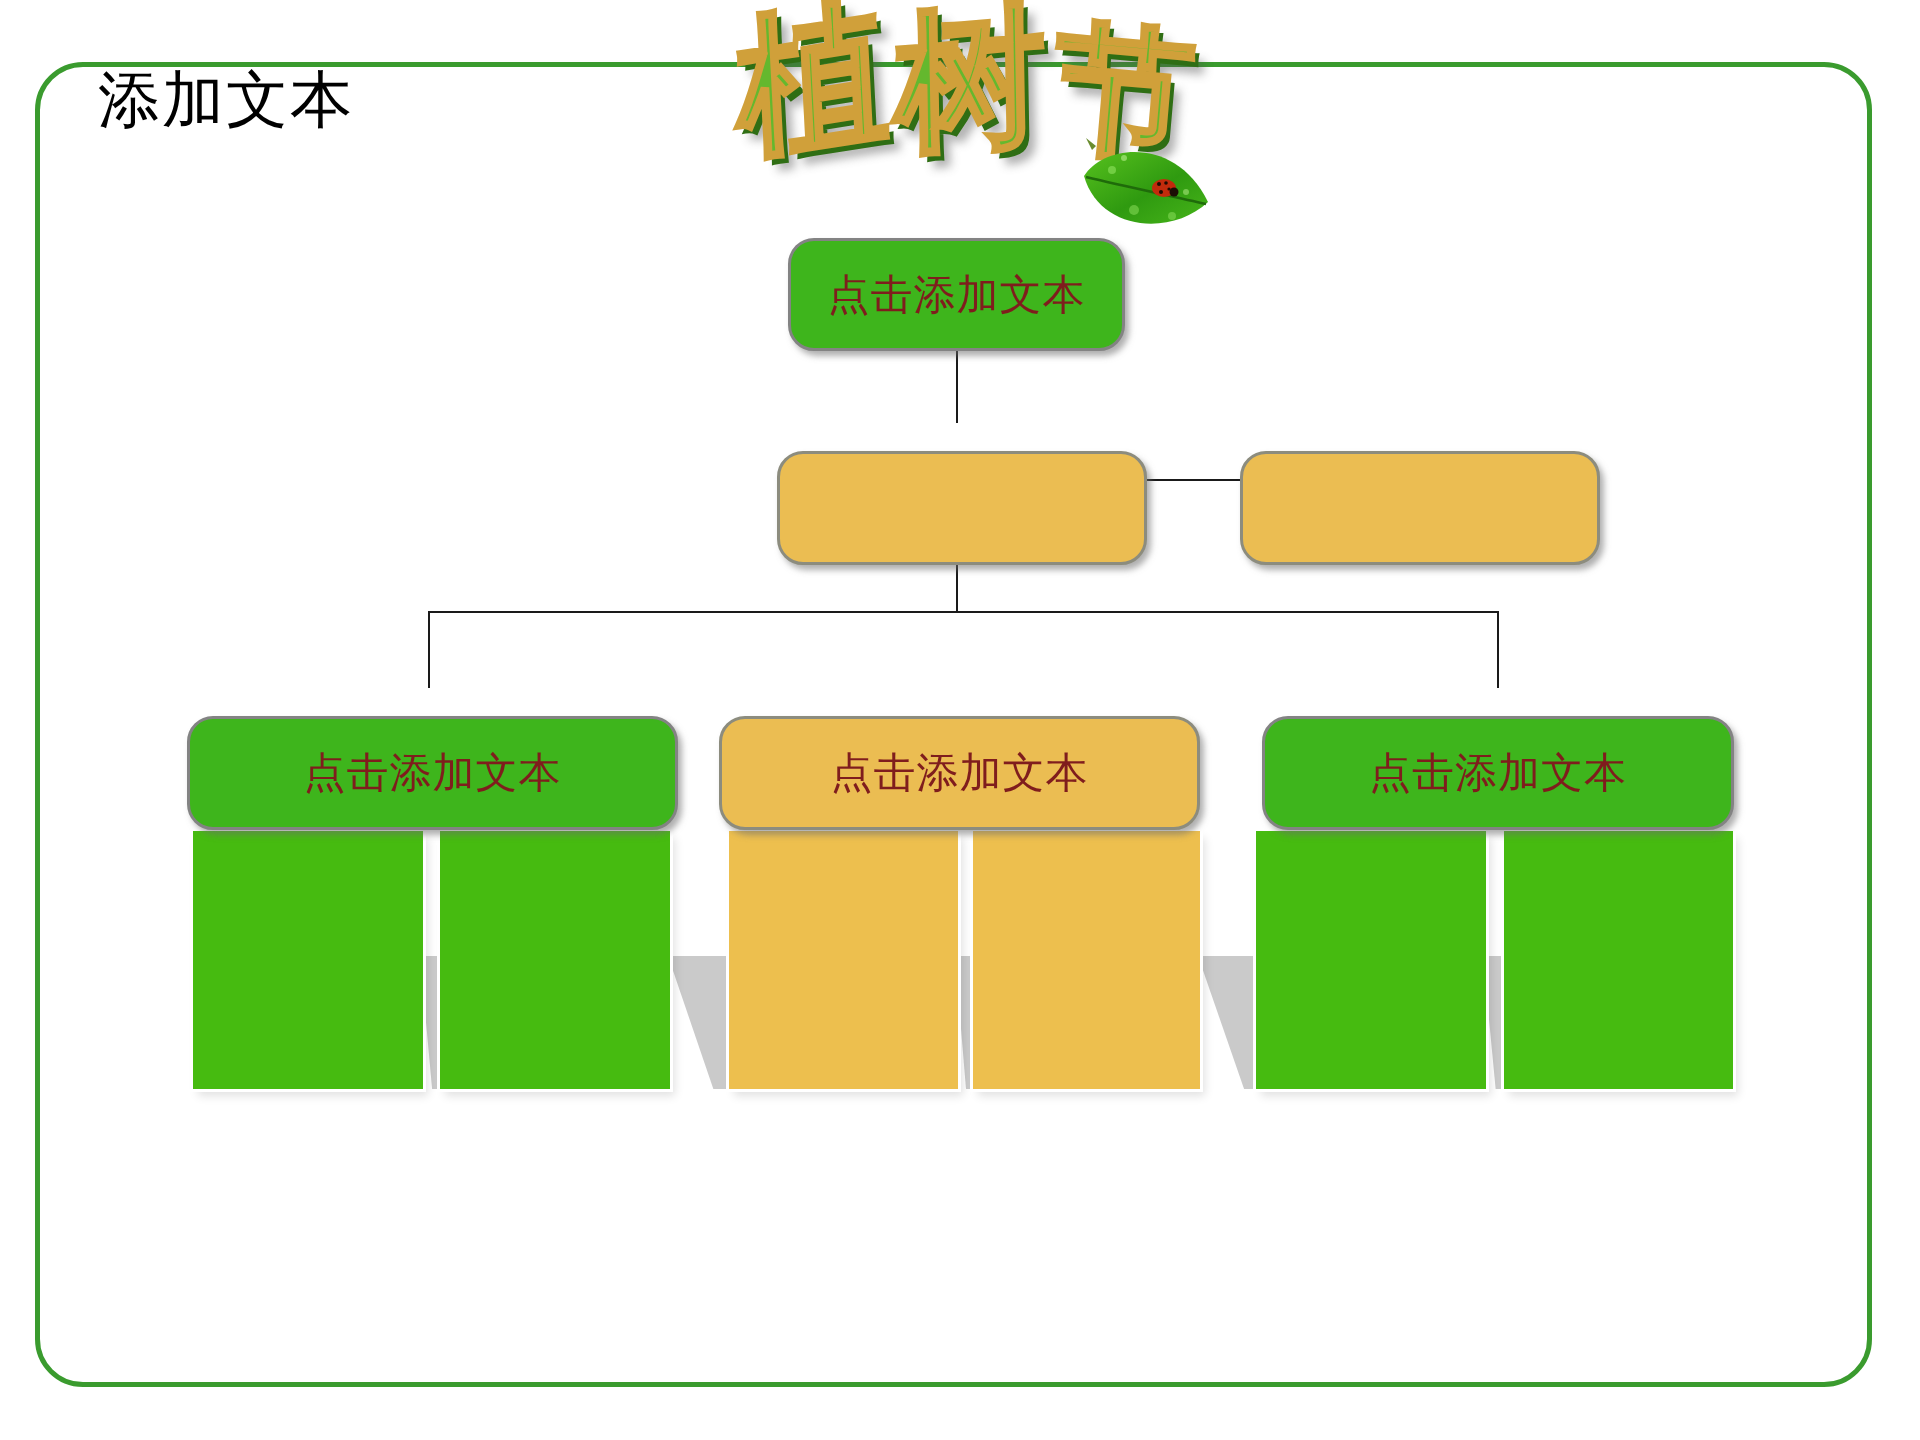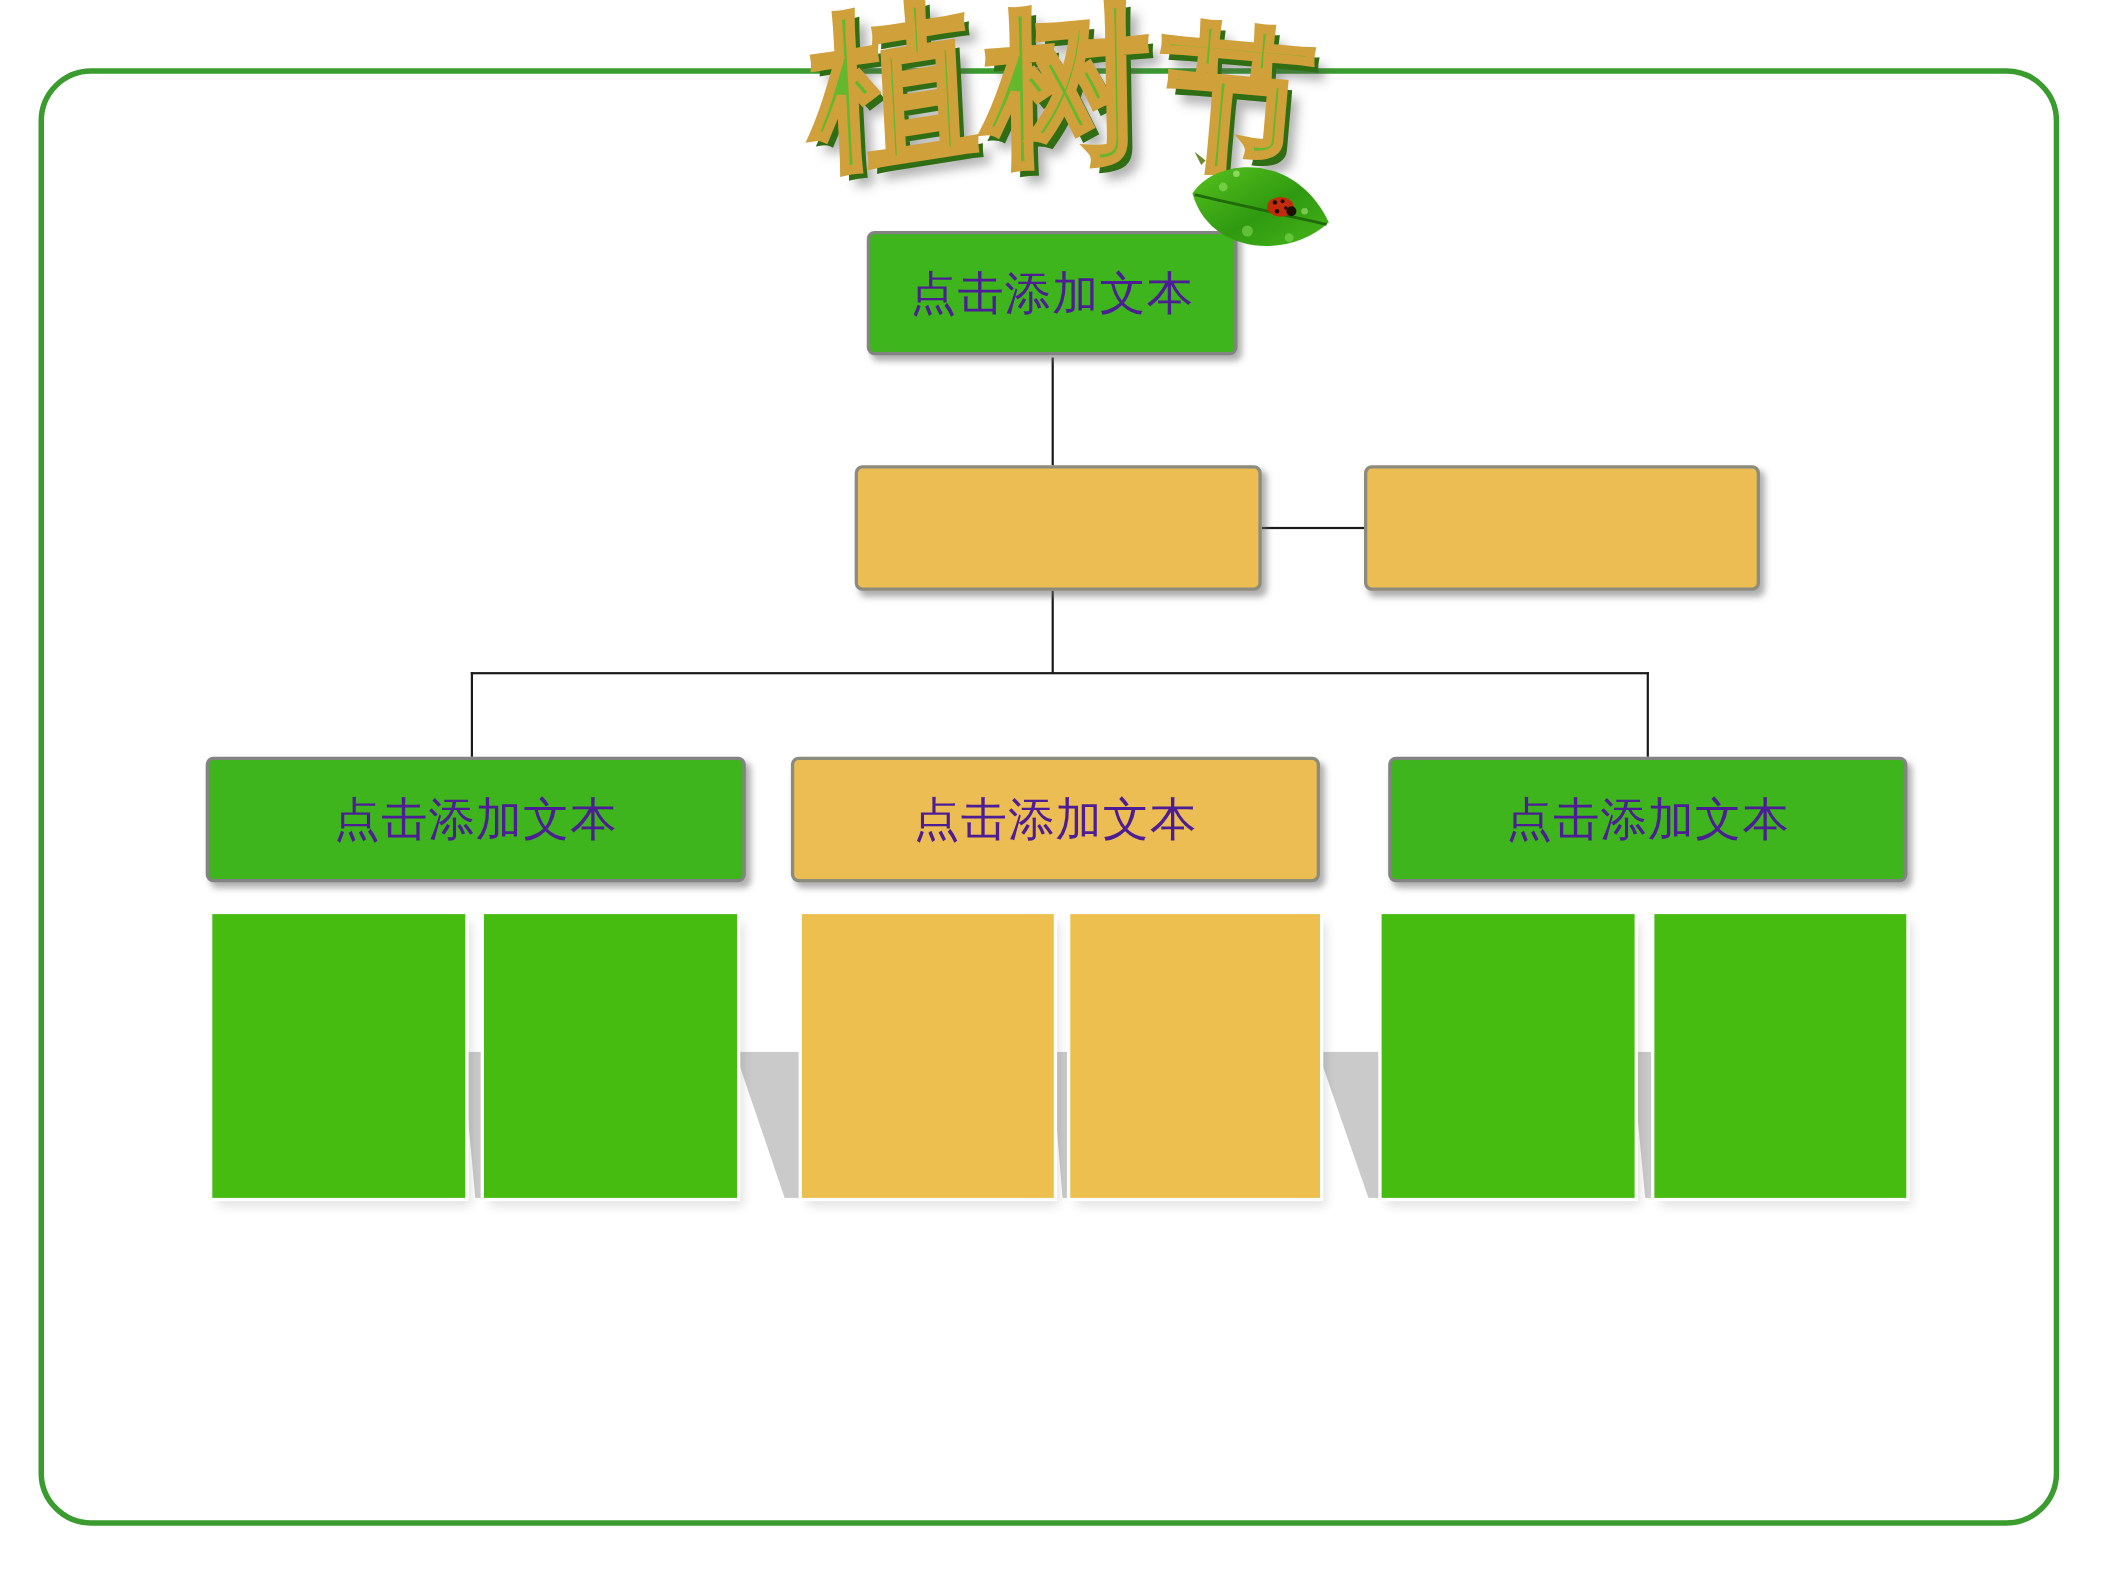--- a/index.html
+++ b/index.html
@@ -42,24 +42,25 @@
   .banner-char.c0 { transform: rotate(-9deg) skewX(-6deg); }
   .banner-char.c1 { transform: rotate(-5deg) skewX(-4deg); margin-left: 6px; }
   .banner-char.c2 { transform: rotate(5deg) translateY(8px); font-size: 140px; margin-left: 8px; }
   .leaf {
     position: absolute; left: 1076px; top: 136px; width: 142px; height: 102px;
     z-index: 7;
   }
   
   .box {
     position: absolute; display: flex; align-items: center; justify-content: center;
-    border: 3px solid var(--box-border); border-radius: 7px;
-    font-size: 42px; color: #4c1d95; letter-spacing: 1px;
+    border: 3px solid var(--box-border); border-radius: 26px;
+    font-size: 42px; color: #7f1d1d; letter-spacing: 1px;
     box-shadow: 4px 5px 6px rgba(110,110,110,0.55);
     z-index: 4;
+    margin-top: 28px;
   }
   .box.green { background: var(--green-box); }
   .box.orange { background: var(--orange-box); border-color: #8c8c7e; }
   .root-box     { left: 788px;  top: 210px; width: 337px; height: 113px; }
   .parent-left  { left: 777px;  top: 423px; width: 370px; height: 114px; }
   .parent-right { left: 1240px; top: 423px; width: 360px; height: 114px; }
   .child-1 { left: 187px;  top: 688px; width: 491px; height: 114px; }
   .child-2 { left: 719px;  top: 688px; width: 481px; height: 114px; }
   .child-3 { left: 1262px; top: 688px; width: 472px; height: 114px; }
   
@@ -91,20 +92,21 @@
   .s4 { left: 1198px; width: 64px; clip-path: polygon(0 0, 100% 0, 100% 100%, 72% 100%); }
   .s5 { left: 1483px; width: 23px; clip-path: polygon(0 0, 100% 0, 100% 100%, 55% 100%); }
 </style>
 </head>
 <body>
 
 <div class="canvas">
 
   <div class="frame"></div>
 
+  <div class="title">添加文本</div>
 
   <div class="banner">
     <span class="banner-char c0">植</span><span class="banner-char c1">树</span><span class="banner-char c2">节</span>
   </div>
 
   <svg class="leaf" viewBox="0 0 142 102" xmlns="http://www.w3.org/2000/svg">
     <defs>
       <linearGradient id="leafGrad" x1="0" y1="0" x2="1" y2="1">
         <stop offset="0" stop-color="#57c11e"></stop>
         <stop offset="0.55" stop-color="#2f9a10"></stop>

